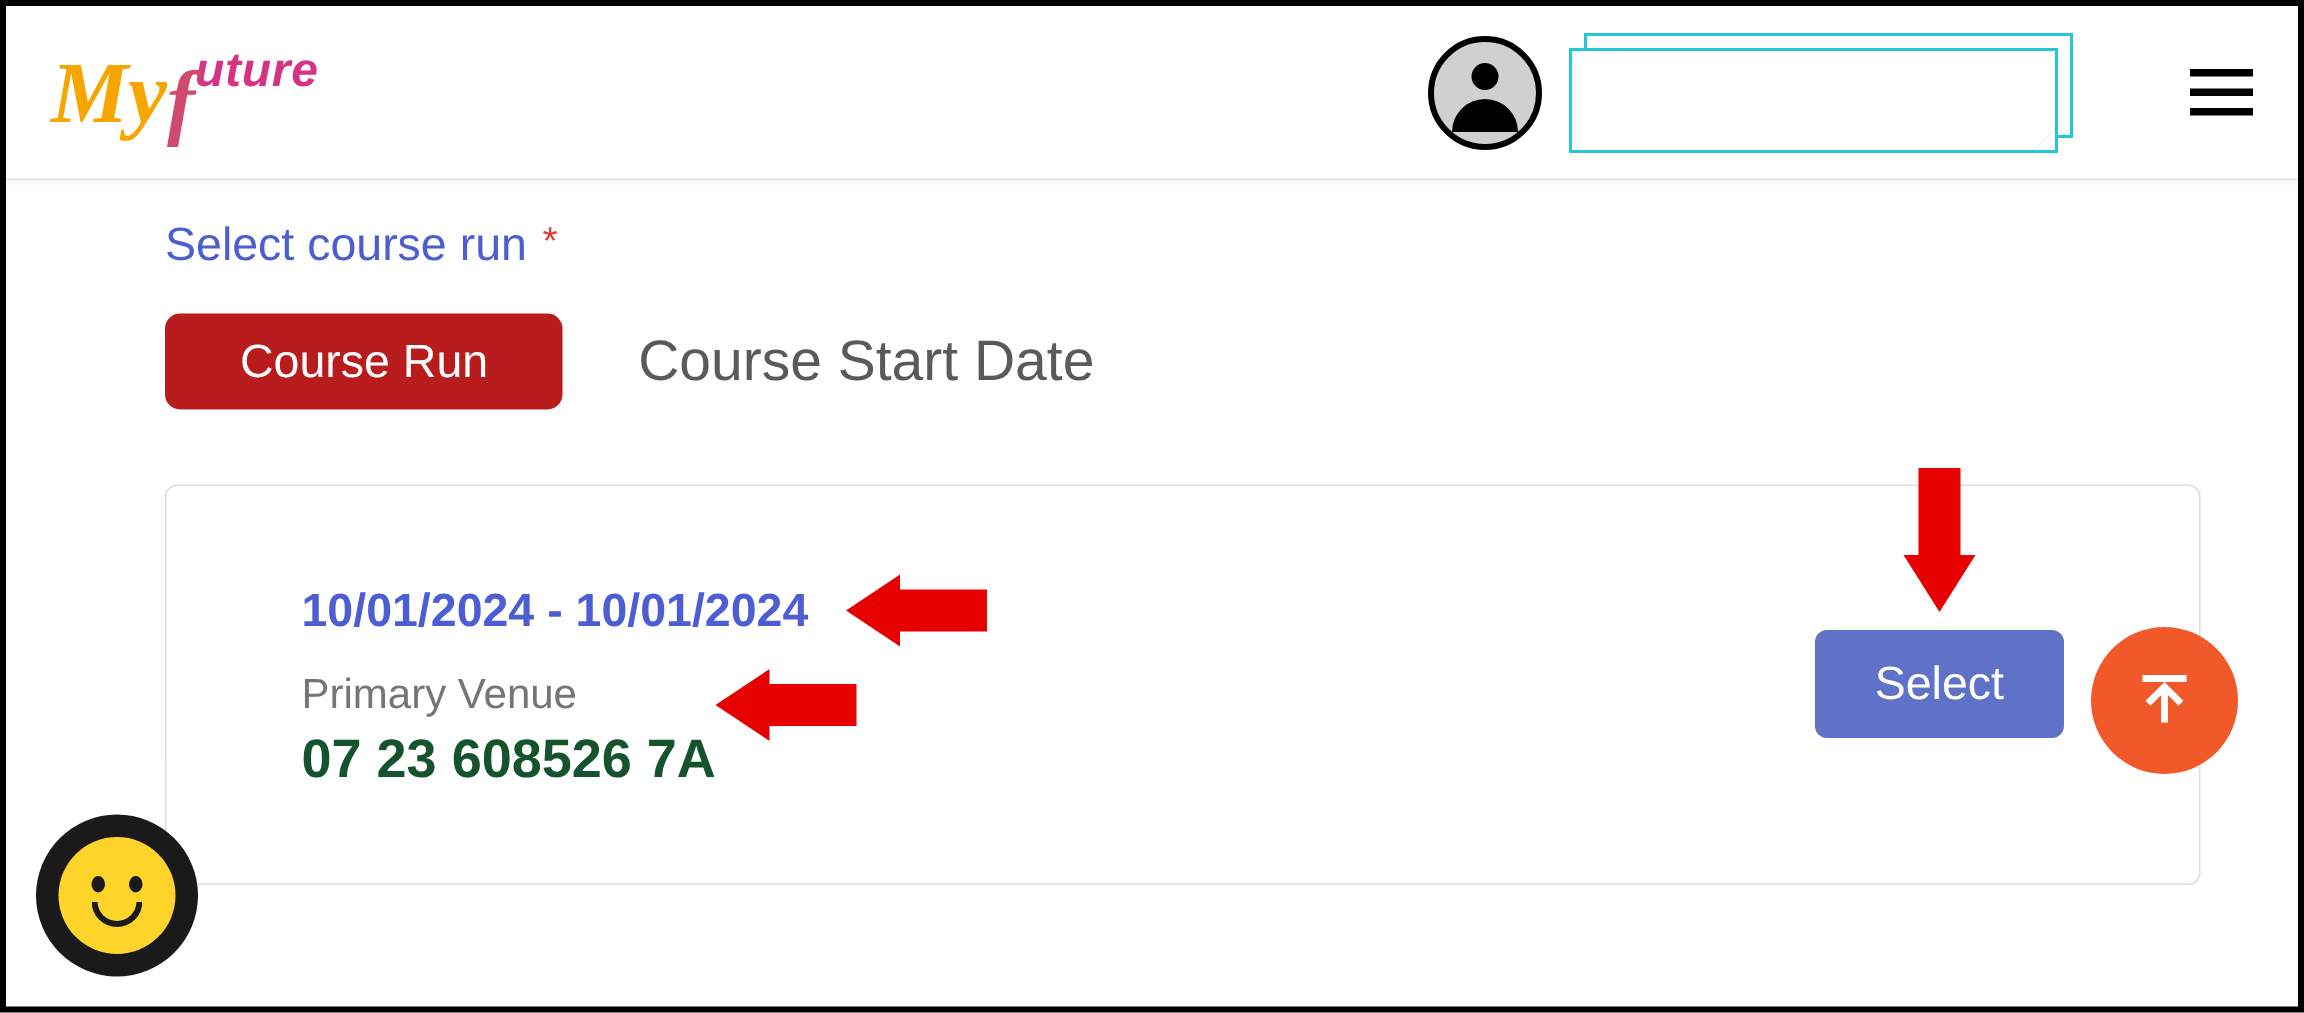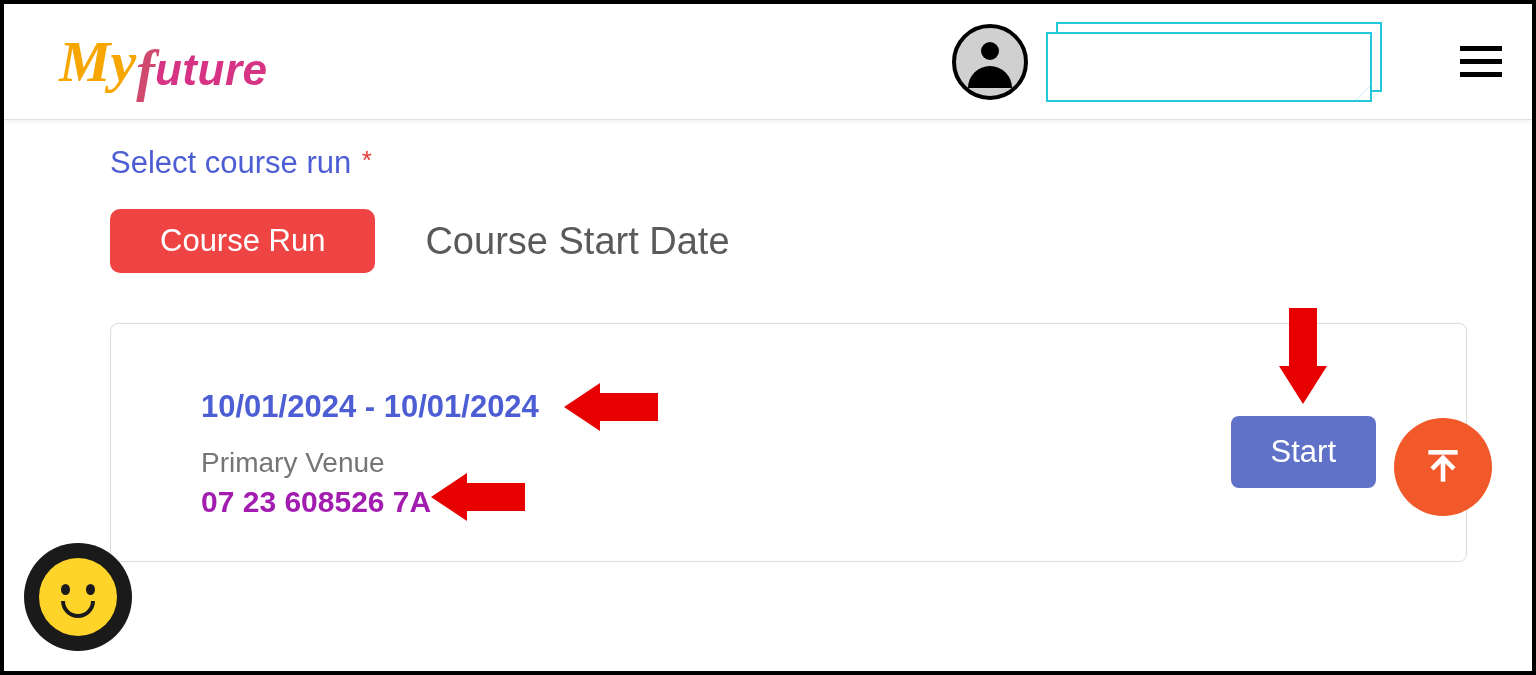--- a/index.html
+++ b/index.html
@@ -23,23 +23,22 @@
       align-items: center;
       justify-content: space-between;
       padding: 15px 30px;
       border-bottom: 1px solid #e0e0e0;
       box-shadow: 0 2px 4px rgba(0,0,0,0.05);
       height: 116px;
     }
     
     .logo {
       display: flex;
-      align-items: flex-end;
+      align-items: flex-start;
       font-weight: bold;
-      margin-left: 25px;
     }
     
     .logo-my {
       font-family: cursive, "Brush Script MT";
       font-size: 58px;
       color: #f7a600;
       font-style: italic;
       font-weight: bold;
     }
     
@@ -54,21 +53,21 @@
       font-family: cursive, "Brush Script MT";
       font-size: 56px;
       color: #d04a6f;
       font-style: italic;
       font-weight: bold;
       position: relative;
       top: 8px;
     }
     
     .logo-future {
-      font-size: 44px;
+      font-size: 32px;
       color: #d63384;
       font-style: italic;
       font-weight: bold;
       letter-spacing: 0.5px;
     }
     
     .header-right {
       display: flex;
       align-items: center;
       gap: 18px;
@@ -196,42 +195,42 @@
     }
     
     .tabs {
       display: flex;
       gap: 50px;
       margin-top: 28px;
       align-items: center;
     }
     
     .tab-active {
-      background: #ef4444;
+      background: #b91c1c;
       color: #ffffff;
       font-size: 31px;
       padding: 14px 50px;
       border-radius: 10px;
       border: none;
       cursor: pointer;
       font-weight: 400;
     }
     
     .tab-inactive {
       color: #5a5a5a;
       font-size: 38px;
       cursor: pointer;
       font-weight: 400;
     }
     
     .course-card {
       margin-top: 50px;
       border: 1.5px solid #dcdcdc;
       border-radius: 8px;
-      padding: 60px 90px 42px 90px;
+      padding: 60px 90px 62px 90px;
       position: relative;
       display: flex;
       justify-content: space-between;
       align-items: center;
     }
     
     .card-left {
       display: flex;
       flex-direction: column;
       gap: 18px;
@@ -244,37 +243,37 @@
     }
     
     .date-range {
       font-size: 31px;
       color: #4d5dd4;
       font-weight: 700;
     }
     
     .venue-row {
       display: flex;
-      align-items: flex-end;
+      align-items: flex-start;
     }
 
     .venue-text {
       display: flex;
       flex-direction: column;
       gap: 6px;
     }
     
     .venue-label {
       font-size: 28px;
       color: #757575;
     }
     
     .venue-value {
-      font-size: 30px;
-      color: #a21caf;
+      font-size: 36px;
+      color: #14532d;
       font-weight: 600;
     }
     
     .red-arrow {
       width: 100px;
       height: 45px;
       position: relative;
     }
     
     .red-arrow-left::before {
@@ -470,21 +469,21 @@
       <div class="venue-row">
         <div class="venue-text">
           <span class="venue-label">Primary Venue</span>
           <span class="venue-value">07 23 608526 7A</span>
         </div>
         <div class="red-arrow red-arrow-left"></div>
       </div>
     </div>
     <div class="select-container">
       <div class="red-arrow-down"></div>
-      <button class="select-button">Start</button>
+      <button class="select-button">Select</button>
     </div>
   </div>
 </div>
 
 <div class="scroll-top">
   <svg viewBox="0 0 24 24" fill="none" stroke="#ffffff" stroke-width="2.5">
     <line x1="4" y1="4" x2="20" y2="4"></line>
     <line x1="12" y1="20" x2="12" y2="7"></line>
     <polyline points="6,13 12,7 18,13"></polyline>
   </svg>

